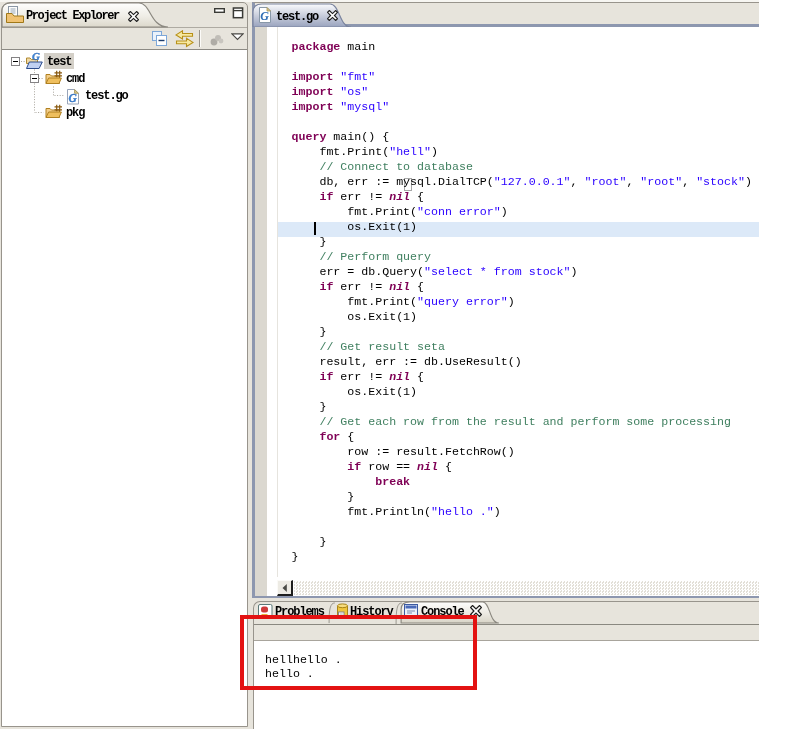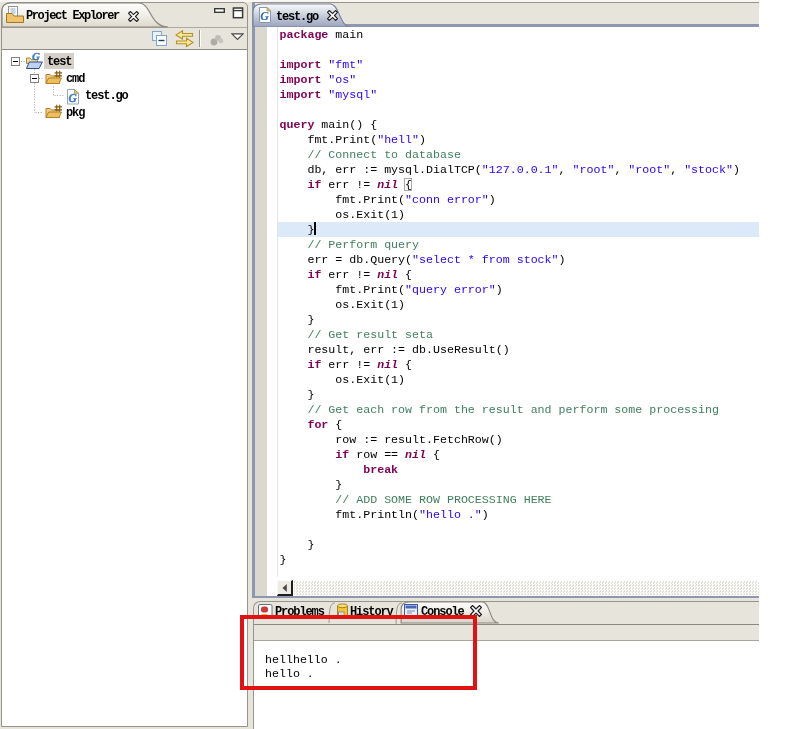--- a/index.html
+++ b/index.html
@@ -155,21 +155,21 @@
     <path d="M8,0.5 l3.5,3.5 h-3.5 z" fill="#D8C48A" stroke="#A89858" stroke-width="0.8"></path>
     <text x="1.2" y="12.5" font-family="Liberation Serif" font-weight="bold" font-style="italic" font-size="12px" fill="#2E6DB5">G</text>
   </svg>
 
   <div class="abs" style="left:278px;top:221.5px;width:517px;height:15px;background:#DCE9F8;"></div>
 
   <div class="abs" style="left:404px;top:177.5px;width:8px;height:13px;border:1px solid #A8A8A8;box-sizing:border-box;"></div>
 
   <div class="abs" style="left:314px;top:222px;width:2px;height:13px;background:#000;"></div>
 
-  <pre id="code" class="abs mono" style="left:279.5px;top:26.5px;margin:0;font-size:11.633px;line-height:15px;color:#000;"><span class="kw">package</span> main
+  <pre id="code" class="abs mono" style="left:279.5px;top:26.5px;margin:12px;font-size:11.633px;line-height:15px;color:#000;"><span class="kw">package</span> main
 
 <span class="kw">import</span> <span class="st">"fmt"</span>
 <span class="kw">import</span> <span class="st">"os"</span>
 <span class="kw">import</span> <span class="st">"mysql"</span>
 
 <span class="kw">query</span> main() {
     fmt.Print(<span class="st">"hell"</span>)
     <span class="cm">// Connect to database</span>
     db, err := mysql.DialTCP(<span class="st">"127.0.0.1"</span>, <span class="st">"root"</span>, <span class="st">"root"</span>, <span class="st">"stock"</span>)
     <span class="kw">if</span> err != <span class="ni">nil</span> {
@@ -186,21 +186,20 @@
     result, err := db.UseResult()
     <span class="kw">if</span> err != <span class="ni">nil</span> {
         os.Exit(1)
     }
     <span class="cm">// Get each row from the result and perform some processing</span>
     <span class="kw">for</span> {
         row := result.FetchRow()
         <span class="kw">if</span> row == <span class="ni">nil</span> {
             <span class="kw">break</span>
         }
-        <span class="cm">// ADD SOME ROW PROCESSING HERE</span>
         fmt.Println(<span class="st">"hello ."</span>)
 
     }
 }</pre>
 
   <div class="abs" style="left:277px;top:580px;width:16px;height:16px;background:#EDEBE4;border-top:1px solid #FBFAF7;border-left:1px solid #FBFAF7;border-right:2px solid #1E1E1E;border-bottom:2px solid #1E1E1E;box-sizing:border-box;"></div>
   <svg class="abs" style="left:277px;top:580px;" width="16" height="16" viewBox="0 0 16 16">
       <path d="M9.8,4 L5.5,8 L9.8,12 z" fill="#4A4A46"></path>
     </svg>
   <div class="abs" id="stipple" style="left:294px;top:581px;width:501px;height:14px;"></div>

